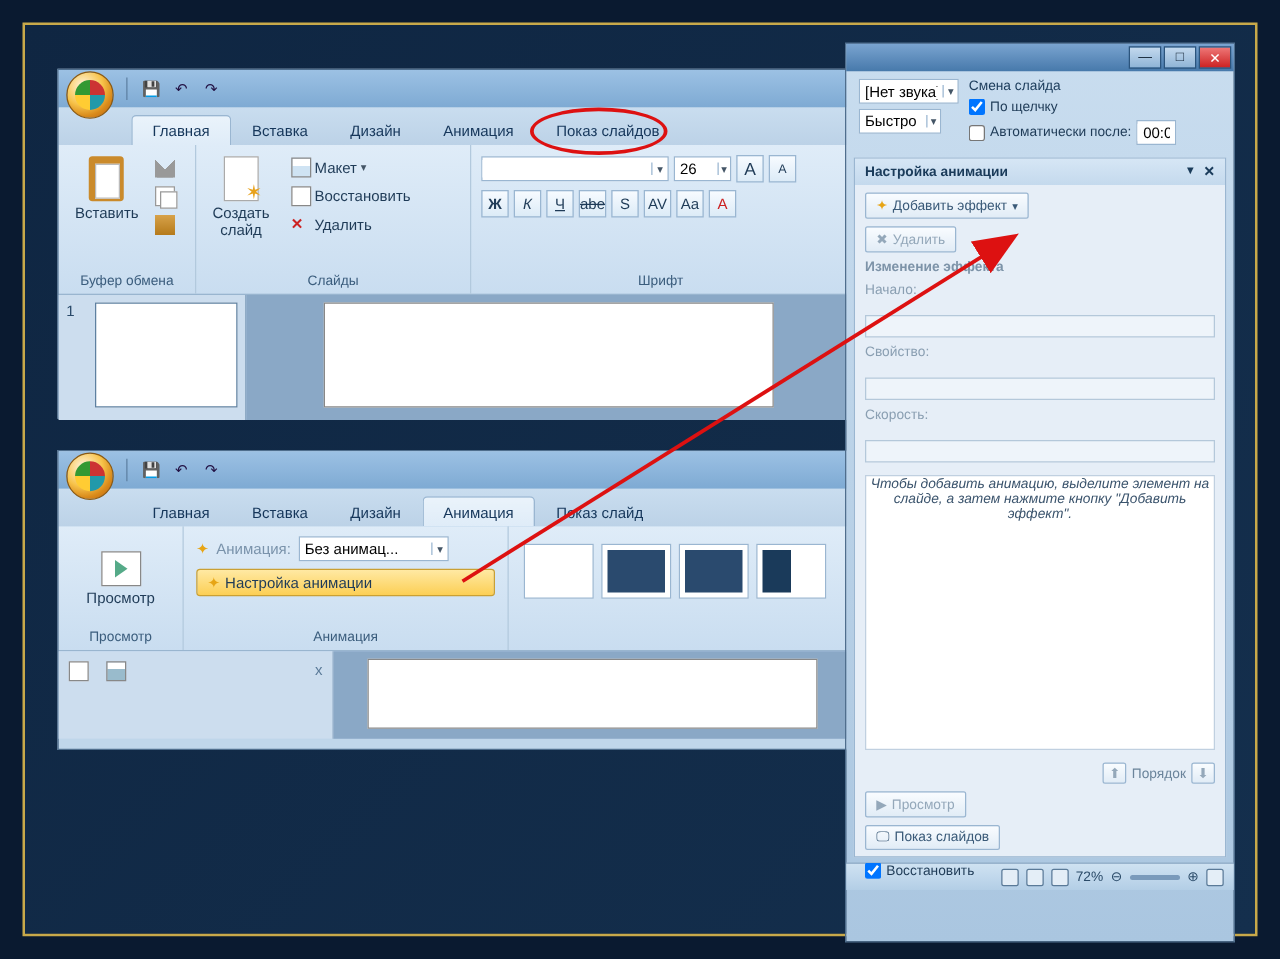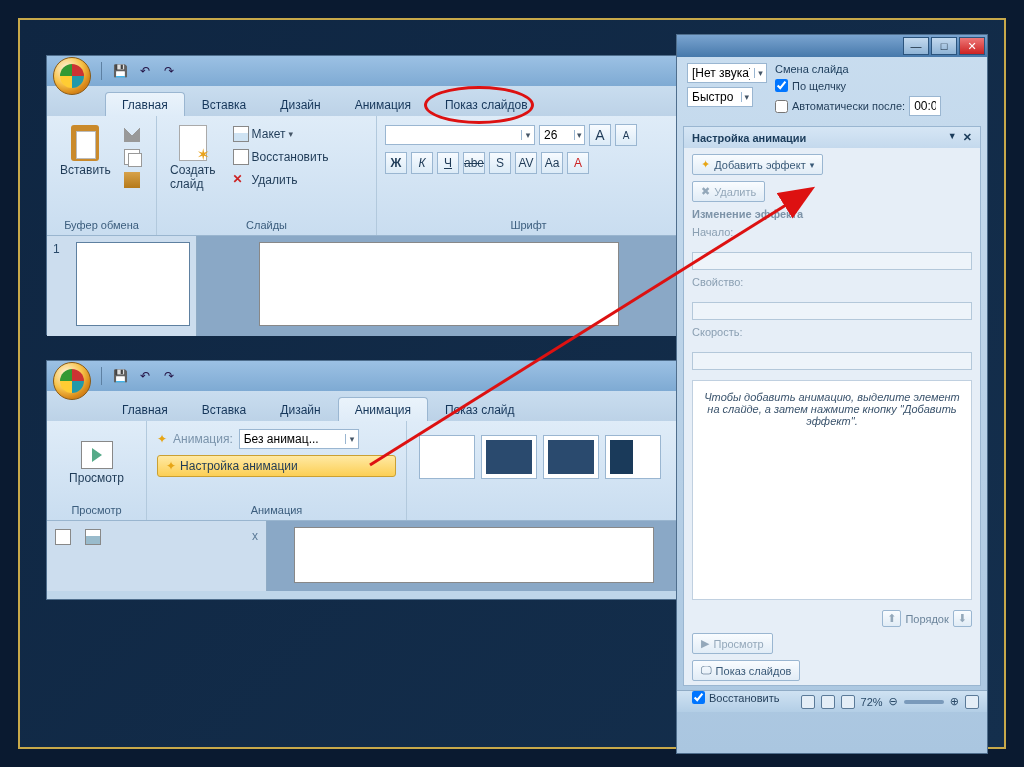--- a/index.html
+++ b/index.html
@@ -71,21 +71,21 @@
   .trans-col{display:flex;flex-direction:column;gap:4px;font-size:11px;}
   .lbl{color:#1a3b5a;}
   .chk{display:flex;align-items:center;gap:4px;}
   .pane{margin:4px 6px;background:#e6eef7;border:1px solid #9ab6d1;}
   .pane-title{background:linear-gradient(#d6e6f5,#c4d9ed);padding:4px 8px;font-size:11px;font-weight:bold;color:#1a3b5a;display:flex;justify-content:space-between;align-items:center;}
   .pane-body{padding:6px 8px;font-size:11px;display:flex;flex-direction:column;gap:6px;}
   .pbtn{border:1px solid #9ab6d1;background:linear-gradient(#f9fcff,#e1ecf6);padding:3px 8px;border-radius:2px;display:flex;align-items:center;gap:4px;color:#3a5a78;}
   .pbtn.dis{color:#94a8ba;}
   .field{display:flex;flex-direction:column;gap:14px;color:#8a9fb2;}
   .sel{height:18px;border:1px solid #b4c8da;background:#eef4fa;width:100%;}
-  .hint-box{background:#fff;border:1px solid #c0d0e0;padding:10px;margin-top:4px;height:220px;font-style:italic;font-size:11px;color:#3a536c;text-align:center;display:flex;align-items:flex-start;justify-content:center;}
+  .hint-box{background:#fff;border:1px solid #c0d0e0;margin-top:4px;height:220px;font-style:italic;font-size:11px;color:#3a536c;text-align:center;display:flex;align-items:flex-start;justify-content:center;}
   .ord-row{display:flex;justify-content:flex-end;gap:4px;align-items:center;font-size:11px;color:#6b849b;margin-top:4px;}
   .status{height:22px;background:linear-gradient(#cfe2f2,#b3cee6);display:flex;align-items:center;justify-content:flex-end;gap:6px;padding:0 8px;font-size:11px;color:#2a4a68;border-top:1px solid #8fabc5;}
   .zoom-ic{width:14px;height:14px;border:1px solid #5a7a98;border-radius:2px;background:#e4eef7;}
 
   
   svg.arrow{position:absolute;pointer-events:none;}
 </style>
 </head>
 <body>
 
@@ -126,21 +126,21 @@
               </div>
           </div>
         </div>
         <div class="grp-title">Буфер обмена</div>
       </div>
 
       <div class="grp" style="width:220px">
         <div style="display:flex;gap:6px;height:92px">
           <div class="big-btn">
             <span class="ic-newslide"></span>
-            <span style="white-space:pre-line;text-align:left">Создать
+            <span style="white-space:pre-line;text-align:center">Создать
 слайд</span>
           </div>
           <div class="col" style="padding-top:4px">
             <div class="mini">
                 <span class="ic-sm ic-layout"></span>
                 <span>Макет</span>
                 <span style="font-size:9px;color:#456">▾</span>
               </div>
             <div class="mini">
                 <span class="ic-sm ic-reset"></span>

